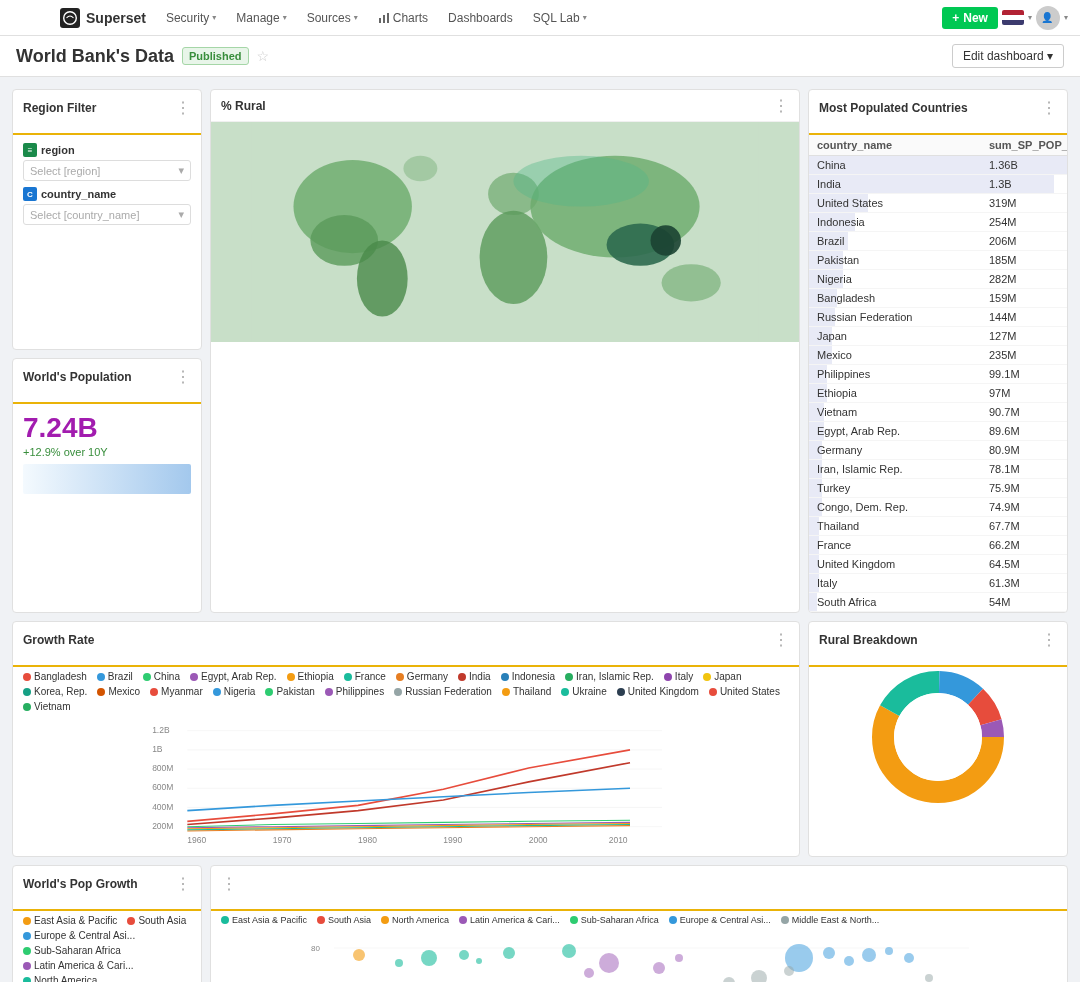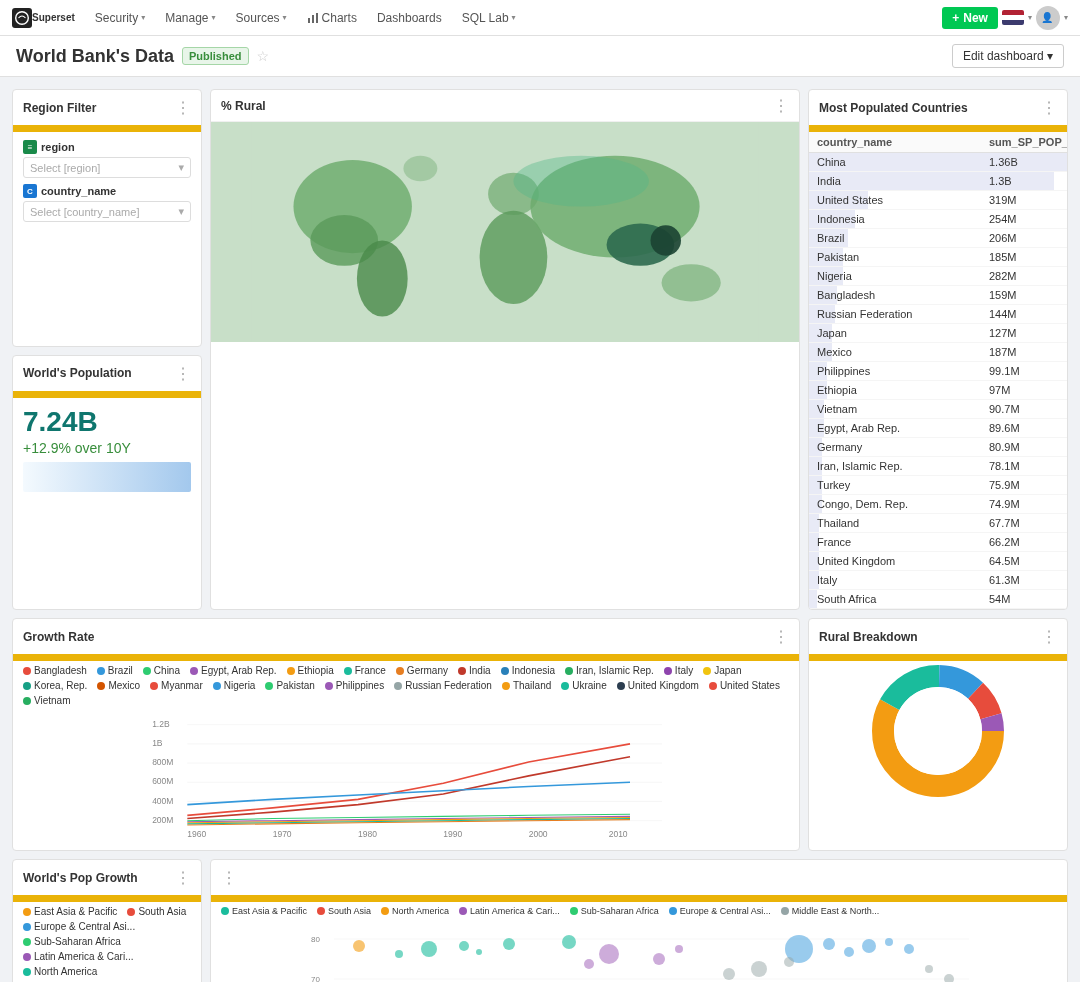--- a/index.html
+++ b/index.html
@@ -11,24 +11,26 @@
       border-bottom: 1px solid #e0e0e0;
       height: 36px;
       display: flex;
       align-items: center;
       padding: 0 12px;
       gap: 4px;
     }
     .navbar-brand {
       display: flex;
       align-items: center;
+      gap: 6px;
       font-weight: 700;
-      font-size: 10px;
+      font-size: 14px;
       color: #333;
       margin-right: 8px;
+      margin-left: 48px;
     }
     .superset-logo {
       width: 20px; height: 20px;
       background: #222;
       border-radius: 3px;
       display: flex; align-items: center; justify-content: center;
       color: #fff; font-size: 10px; font-weight: 900;
     }
     .nav-item {
       display: flex; align-items: center; gap: 3px;
@@ -109,22 +111,22 @@
     
     .card {
       background: #fff;
       border: 1px solid #e0e0e0;
       border-radius: 4px;
       overflow: hidden;
     }
     .card-header {
       display: flex;
       align-items: center;
-      padding: 8px 10px 8px;
-      border-bottom: 7px solid #eab308;
+      padding: 8px 10px 16px;
+      border-bottom: 2px solid #eab308;
       justify-content: space-between;
     }
     .card-title { font-size: 12px; font-weight: 600; color: #333; flex: 1; }
     .card-menu { color: #aaa; cursor: pointer; font-size: 16px; }
     .card-body { padding: 8px 10px; }
 
     
     .region-filter { grid-column: 1; grid-row: 1; }
     .filter-row { margin-bottom: 6px; }
     .filter-label {
@@ -146,22 +148,22 @@
       border-radius: 3px;
       padding: 3px 6px;
       font-size: 11px;
       color: #aaa;
       display: flex; align-items: center; justify-content: space-between;
       cursor: pointer;
     }
 
     
     .world-pop { grid-column: 1; grid-row: 2; }
-    .pop-value { font-size: 28px; font-weight: 700; color: #0f766e; }
-    .pop-change { font-size: 14px; color: #388e3c; margin-top: 2px; }
+    .pop-value { font-size: 28px; font-weight: 700; color: #a21caf; }
+    .pop-change { font-size: 11px; color: #388e3c; margin-top: 2px; }
     .pop-sparkline {
       margin-top: 6px;
       height: 30px;
       background: linear-gradient(to right, #e3f2fd, #1976d2);
       border-radius: 2px;
       opacity: 0.4;
     }
 
     
     .map-card { grid-column: 2; grid-row: 1 / 3; }
@@ -431,21 +433,21 @@
       <span class="col-pop">144M</span>
     </div>
         <div class="table-row-item">
       <div class="pop-bar" style="width:9%"></div>
       <span class="col-country">Japan</span>
       <span class="col-pop">127M</span>
     </div>
         <div class="table-row-item">
       <div class="pop-bar" style="width:9%"></div>
       <span class="col-country">Mexico</span>
-      <span class="col-pop">187M</span>
+      <span class="col-pop">235M</span>
     </div>
         <div class="table-row-item">
       <div class="pop-bar" style="width:7%"></div>
       <span class="col-country">Philippines</span>
       <span class="col-pop">99.1M</span>
     </div>
         <div class="table-row-item">
       <div class="pop-bar" style="width:7%"></div>
       <span class="col-country">Ethiopia</span>
       <span class="col-pop">97M</span>

